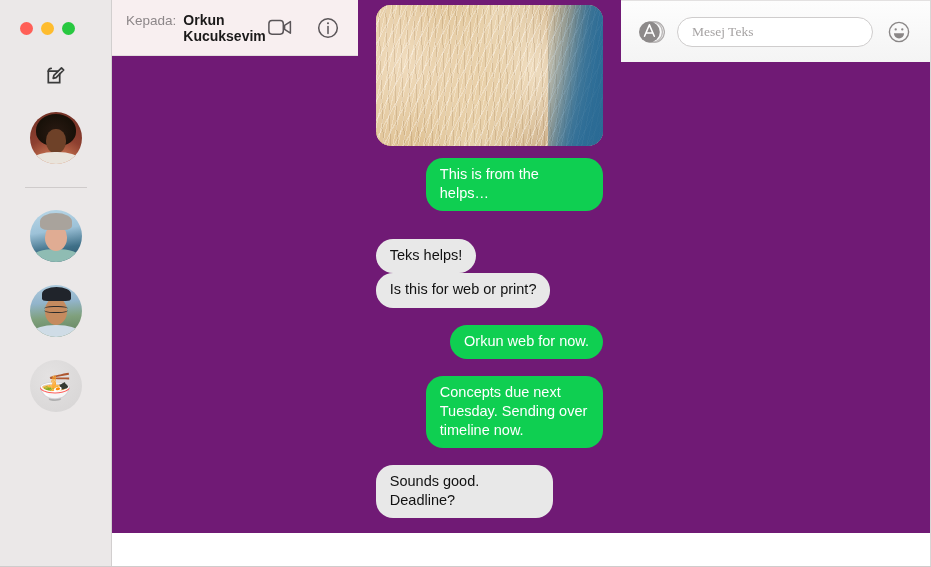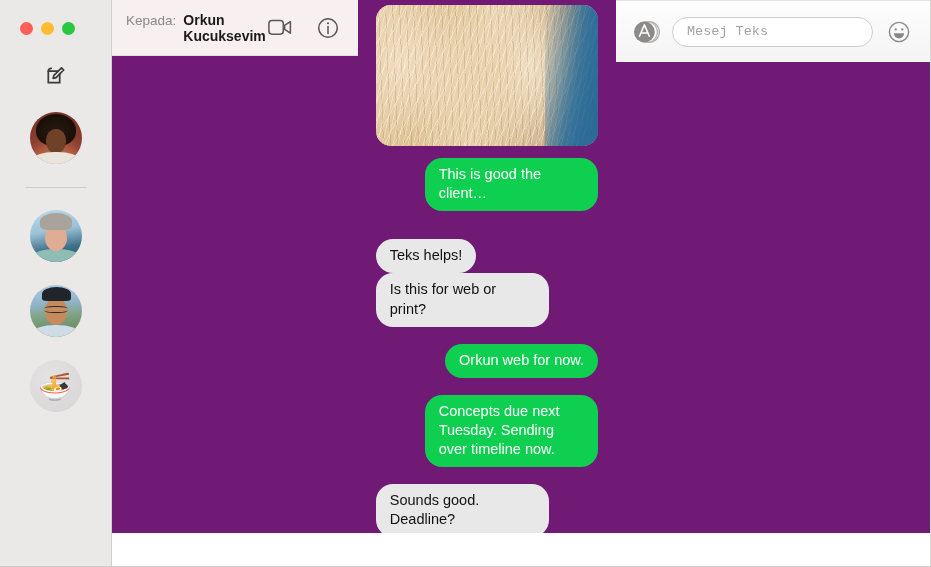--- a/index.html
+++ b/index.html
@@ -289,21 +289,21 @@
     cursor: pointer;
     flex: 0 0 28px;
   }
   #message-input {
     flex: 1 1 auto;
     height: 30px;
     border: 1px solid #CFCDCD;
     border-radius: 16px;
     background: #FFFFFF;
     padding: 0 14px;
-    font-family: Liberation Mono, monospace;
+    font-family: Liberation Serif, serif;
     font-size: 13.5px;
     color: #1a1a1a;
     outline: none;
   }
   #message-input::placeholder { color: #A6A3A3; }
   #emoji-button {
     width: 28px; height: 28px;
     flex: 0 0 28px;
     display: flex; align-items: center; justify-content: center;
     cursor: pointer;
@@ -414,21 +414,21 @@
       <div id="photo-attachment-row" style="margin-top:6px;">
         <div id="photo-attachment">
           <span class="hair-base"></span>
           <span class="hair-strands"></span>
           <span class="hair-wisps"></span>
           <span class="hair-blue-edge"></span>
         </div>
       </div>
 
       <div class="msg-row outgoing" style="margin-top:12px;">
-        <div class="bubble green tail">This is good the client…</div>
+        <div class="bubble green tail">This is from the helps…</div>
       </div>
 
       <div class="msg-row incoming" style="margin-top:28px;">
         <div class="bubble gray">Teks helps!</div>
       </div>
 
       <div class="msg-row incoming" style="">
         <div class="bubble gray tail">Is this for web or print?</div>
       </div>
 

